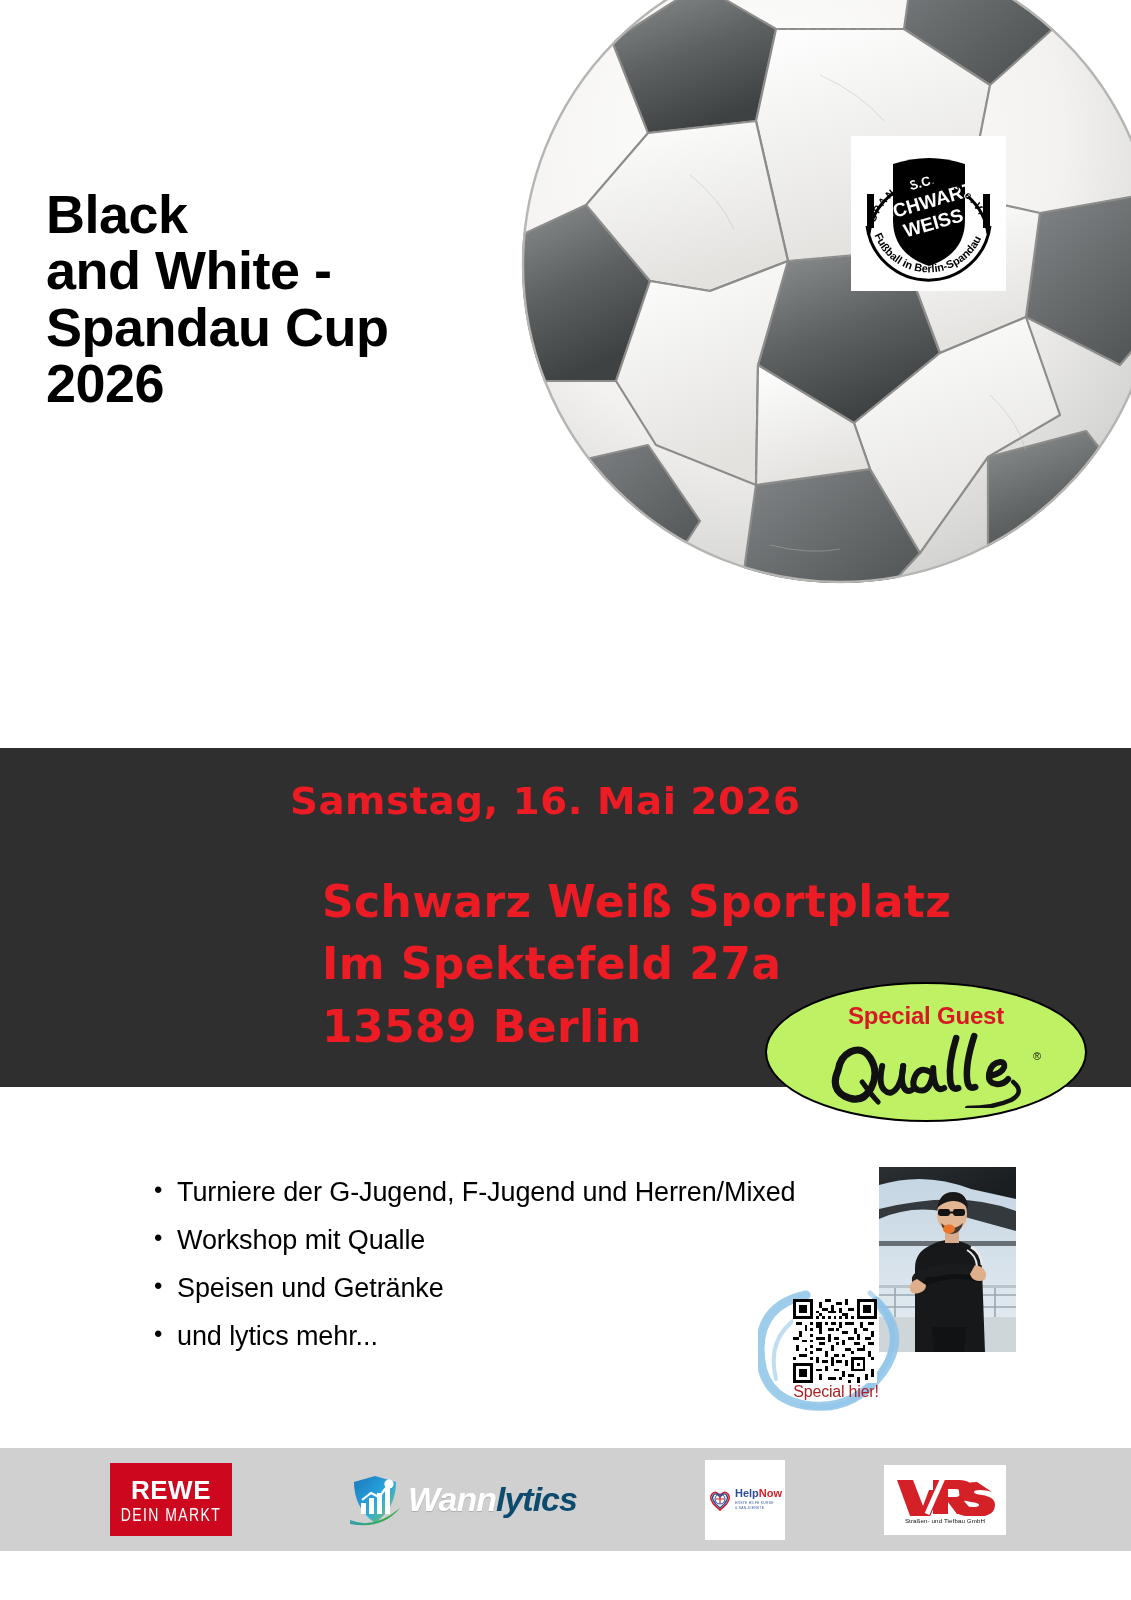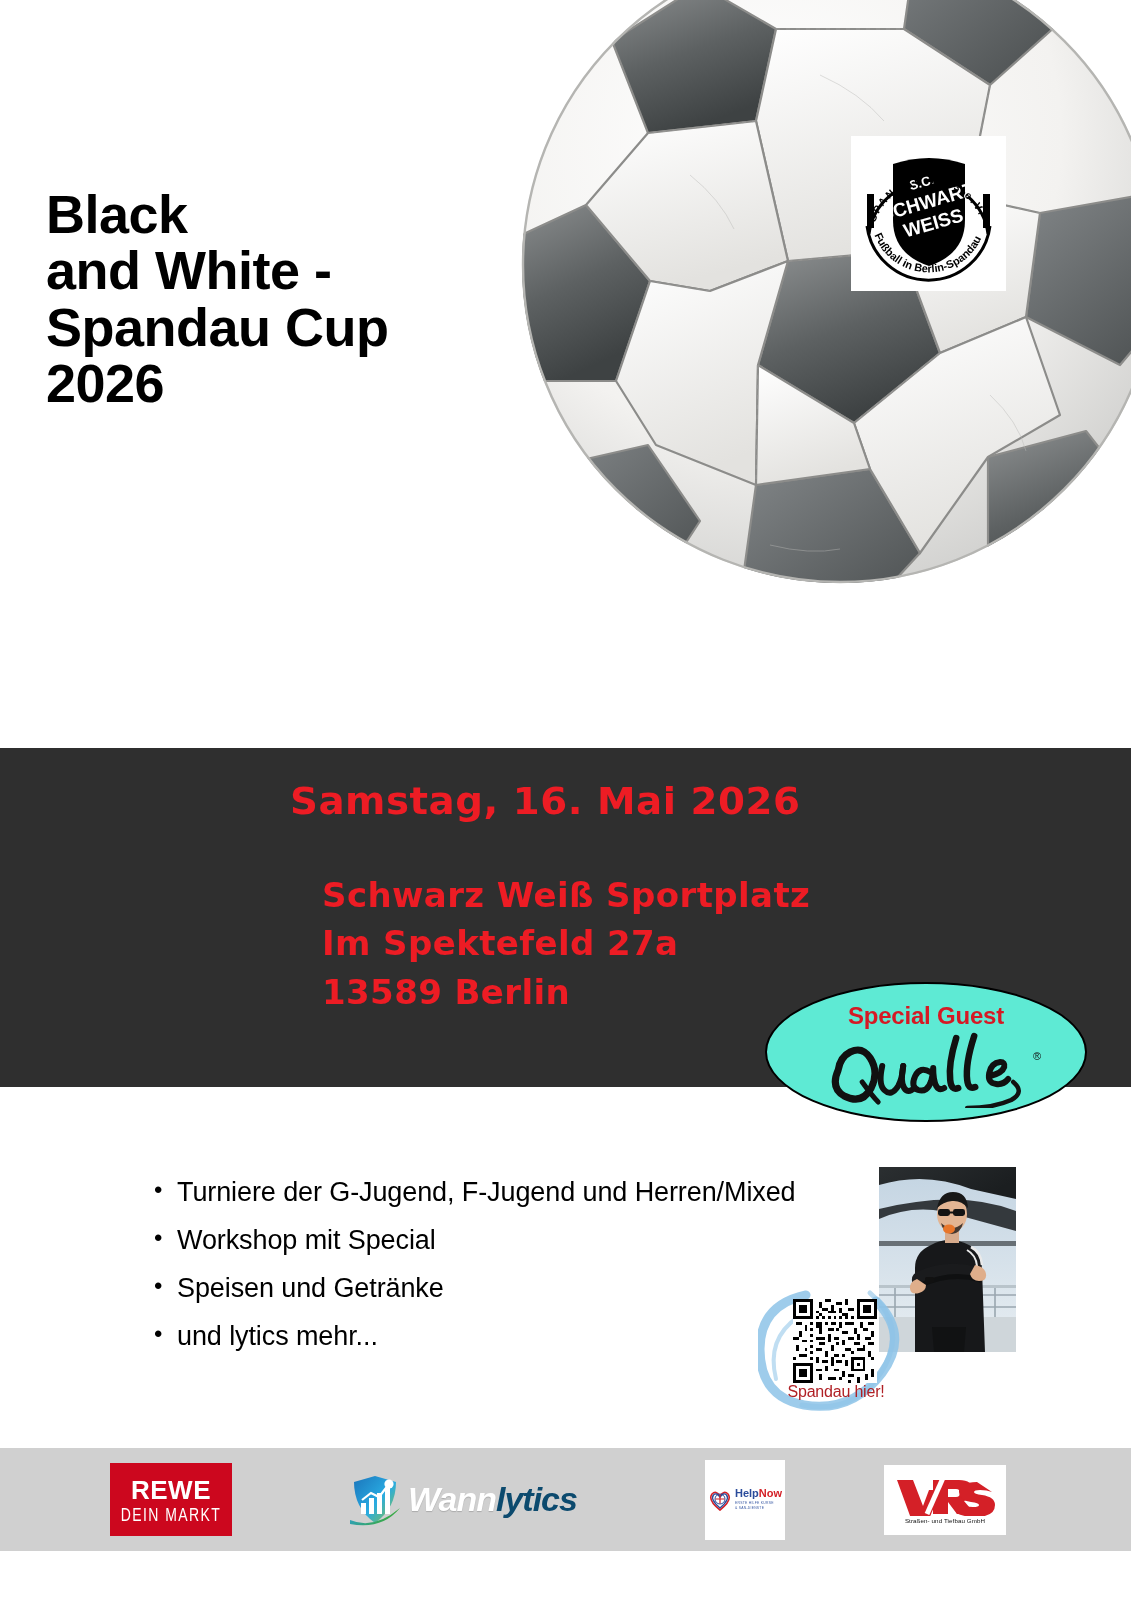--- a/index.html
+++ b/index.html
@@ -30,28 +30,28 @@
            border-bottom:3px solid #000;padding-bottom:3px;line-height:1.05;}
 
   
   .band{position:absolute;left:0;top:748px;width:1131px;height:339px;
         background:#2f2f2f;}
 
   .band-date{position:absolute;left:290px;top:779px;font-size:38px;
              font-weight:700;color:#ED1C24;letter-spacing:0.5px;
              font-family:"DejaVu Sans", sans-serif;
              transform:scaleX(1.02);transform-origin:left center;}
-  .band-addr{position:absolute;left:322px;top:871px;font-size:34px;
+  .band-addr{position:absolute;left:322px;top:871px;font-size:44px;
              font-weight:700;color:#ED1C24;line-height:1.42;
              letter-spacing:0.4px;white-space:pre-line;
              font-family:"DejaVu Sans", sans-serif;}
 
   
   .guest-oval{position:absolute;left:765px;top:982px;width:322px;height:140px;
-              background:#5eead4;border:2px solid #000;border-radius:50%;
+              background:#bef264;border:2px solid #000;border-radius:50%;
               display:flex;flex-direction:column;align-items:center;
               justify-content:flex-start;padding-top:18px;box-sizing:border-box;
               overflow:hidden;}
   .guest-label{font-size:24px;font-weight:700;color:#D61924;
                letter-spacing:-0.2px;}
   .guest-sig{position:relative;width:100%;height:72px;margin-top:-2px;}
   .guest-sig svg{position:absolute;left:50%;top:0;transform:translateX(-46%);}
   .sig-reg{position:absolute;right:44px;top:22px;font-size:11px;color:#111;}
 
   
@@ -314,21 +314,21 @@
 
         <rect x="46" y="110" width="9" height="6" rx="1.6" fill="#111"></rect>
 
         <path d="M53 160 h34 l-2 25 h-30 Z" fill="#111213"></path>
       </g>
     </svg>
   </div>
 
   <ul class="bullets">
     <li><span class="dot">•</span><span>Turniere der G-Jugend, F-Jugend und  Herren/Mixed</span></li>
-    <li><span class="dot">•</span><span>Workshop mit Special</span></li>
+    <li><span class="dot">•</span><span>Workshop mit Qualle</span></li>
     <li><span class="dot">•</span><span>Speisen und Getränke</span></li>
     <li><span class="dot">•</span><span>und lytics mehr...</span></li>
   </ul>
 
   <div class="qr-wrap">
     <svg class="brush" viewBox="0 0 156 135" xmlns="http://www.w3.org/2000/svg">
       <g fill="none" stroke="#8DC3E8" stroke-linecap="round">
         <path d="M118 18 q34 34 6 72 q-30 40 -78 32 q-44 -8 -44 -56 q0 -44 46 -54" stroke-width="9" opacity=".85"></path>
         <path d="M112 10 q38 34 12 78 q-28 44 -80 34" stroke-width="5" opacity=".6"></path>
         <path d="M18 96 q-10 -40 22 -62" stroke-width="4" opacity=".55"></path>
@@ -451,21 +451,21 @@
             <rect x="12" y="27" width="3" height="1"></rect>
           <rect x="16" y="27" width="1" height="1"></rect>
             <rect x="19" y="26" width="2" height="1"></rect>
           <rect x="22" y="27" width="1" height="2"></rect>
             <rect x="25" y="26" width="1" height="2"></rect>
           <rect x="27" y="24" width="1" height="3"></rect>
             <rect x="19" y="28" width="1" height="1"></rect>
         </g>
       </svg>
     </div>
-    <div class="tickets">Spandau hier!</div>
+    <div class="tickets">Special hier!</div>
   </div>
 
   <div class="sponsors">
 
     <div class="sp rewe">
       <div class="rewe-box">
         <div class="rewe-1">REWE</div>
         <div class="rewe-2">DEIN MARKT</div>
       </div>
     </div>

